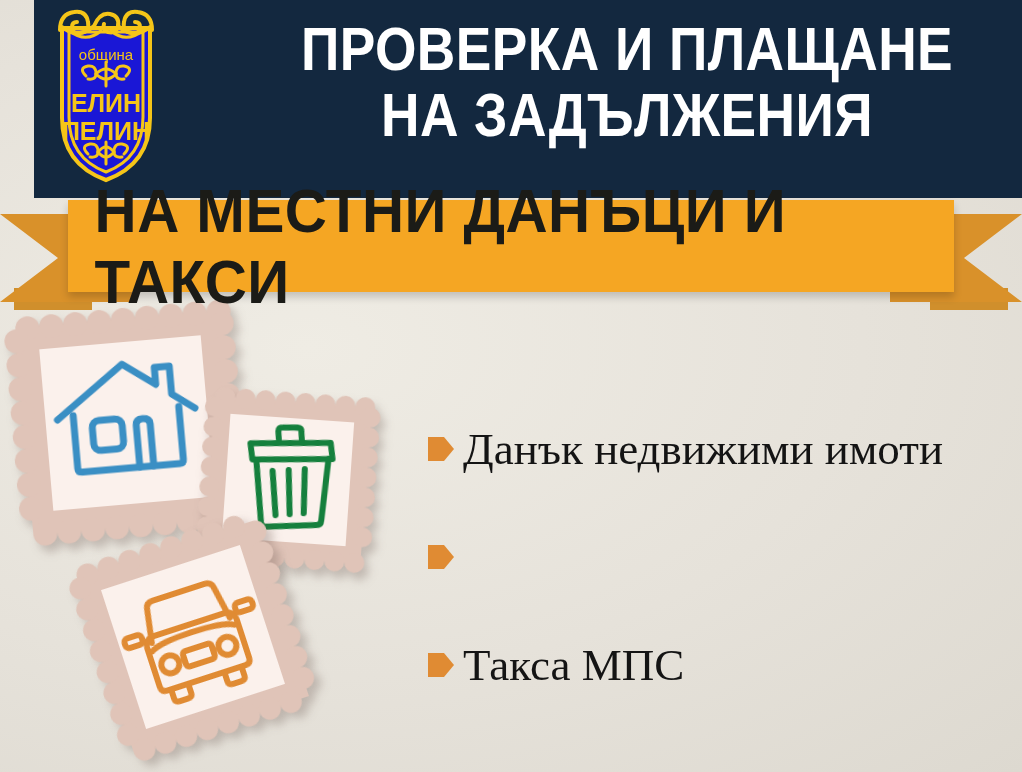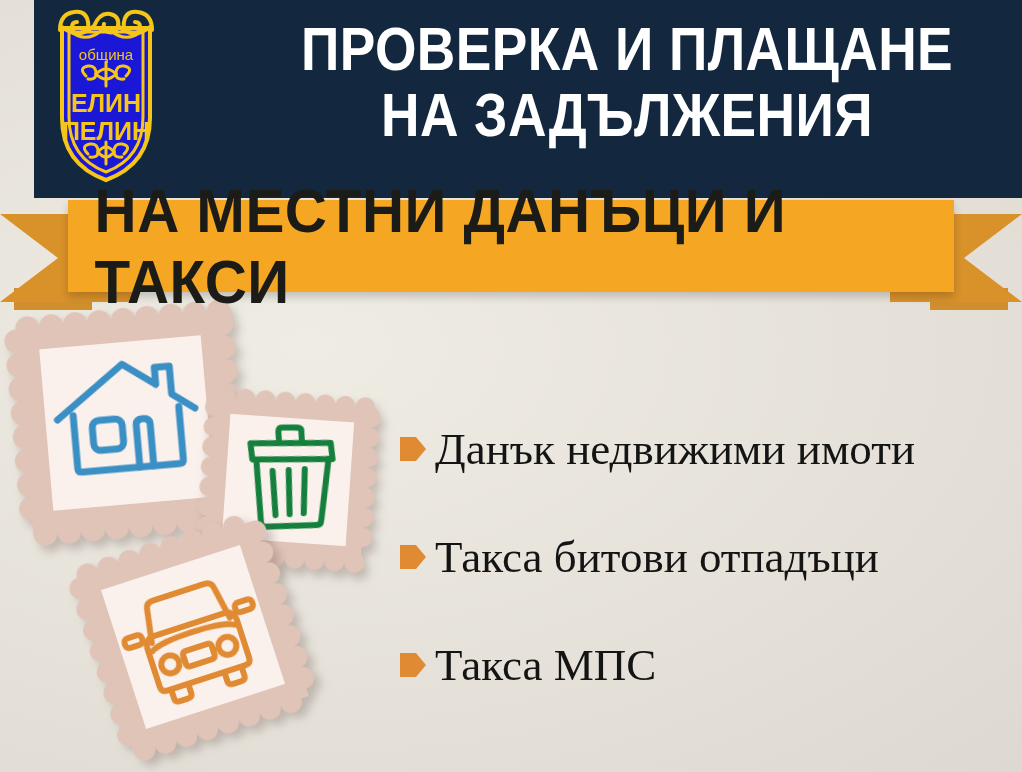--- a/index.html
+++ b/index.html
@@ -87,21 +87,21 @@
   .stamps{position:absolute;left:0;top:300px;width:430px;height:470px;z-index:2;}
   .stamp{position:absolute;filter:drop-shadow(5px 7px 5px rgba(90,70,60,0.28));}
   .stamp svg{display:block;}
 
   
   .list{
     position:absolute;left:400px;top:420px;width:620px;z-index:3;
   }
   .list-item{
     display:flex;align-items:center;
-    height:58px;margin-bottom:50px;
+    height:58px;margin-bottom:50px;margin-left:28px;
   }
   .bullet{
     width:26px;height:30px;flex:0 0 26px;margin-right:9px;
     background:#e08b33;
     clip-path:polygon(0 3px, 16px 3px, 26px 15px, 16px 27px, 0 27px);
   }
   .list-label{
     color:#141414;
     font-family:"Liberation Serif", serif;
     font-size:45px;
@@ -324,21 +324,20 @@
     </div>
   </div>
 
   <div class="list">
     <div class="list-item">
       <span class="bullet"></span>
       <span class="list-label">Данък недвижими имоти</span>
     </div>
     <div class="list-item">
       <span class="bullet"></span>
-      <span class="list-label">Такса битови отпадъци</span>
     </div>
     <div class="list-item">
       <span class="bullet"></span>
       <span class="list-label">Такса МПС</span>
     </div>
   </div>
 
 </div>
 
 </body></html>

